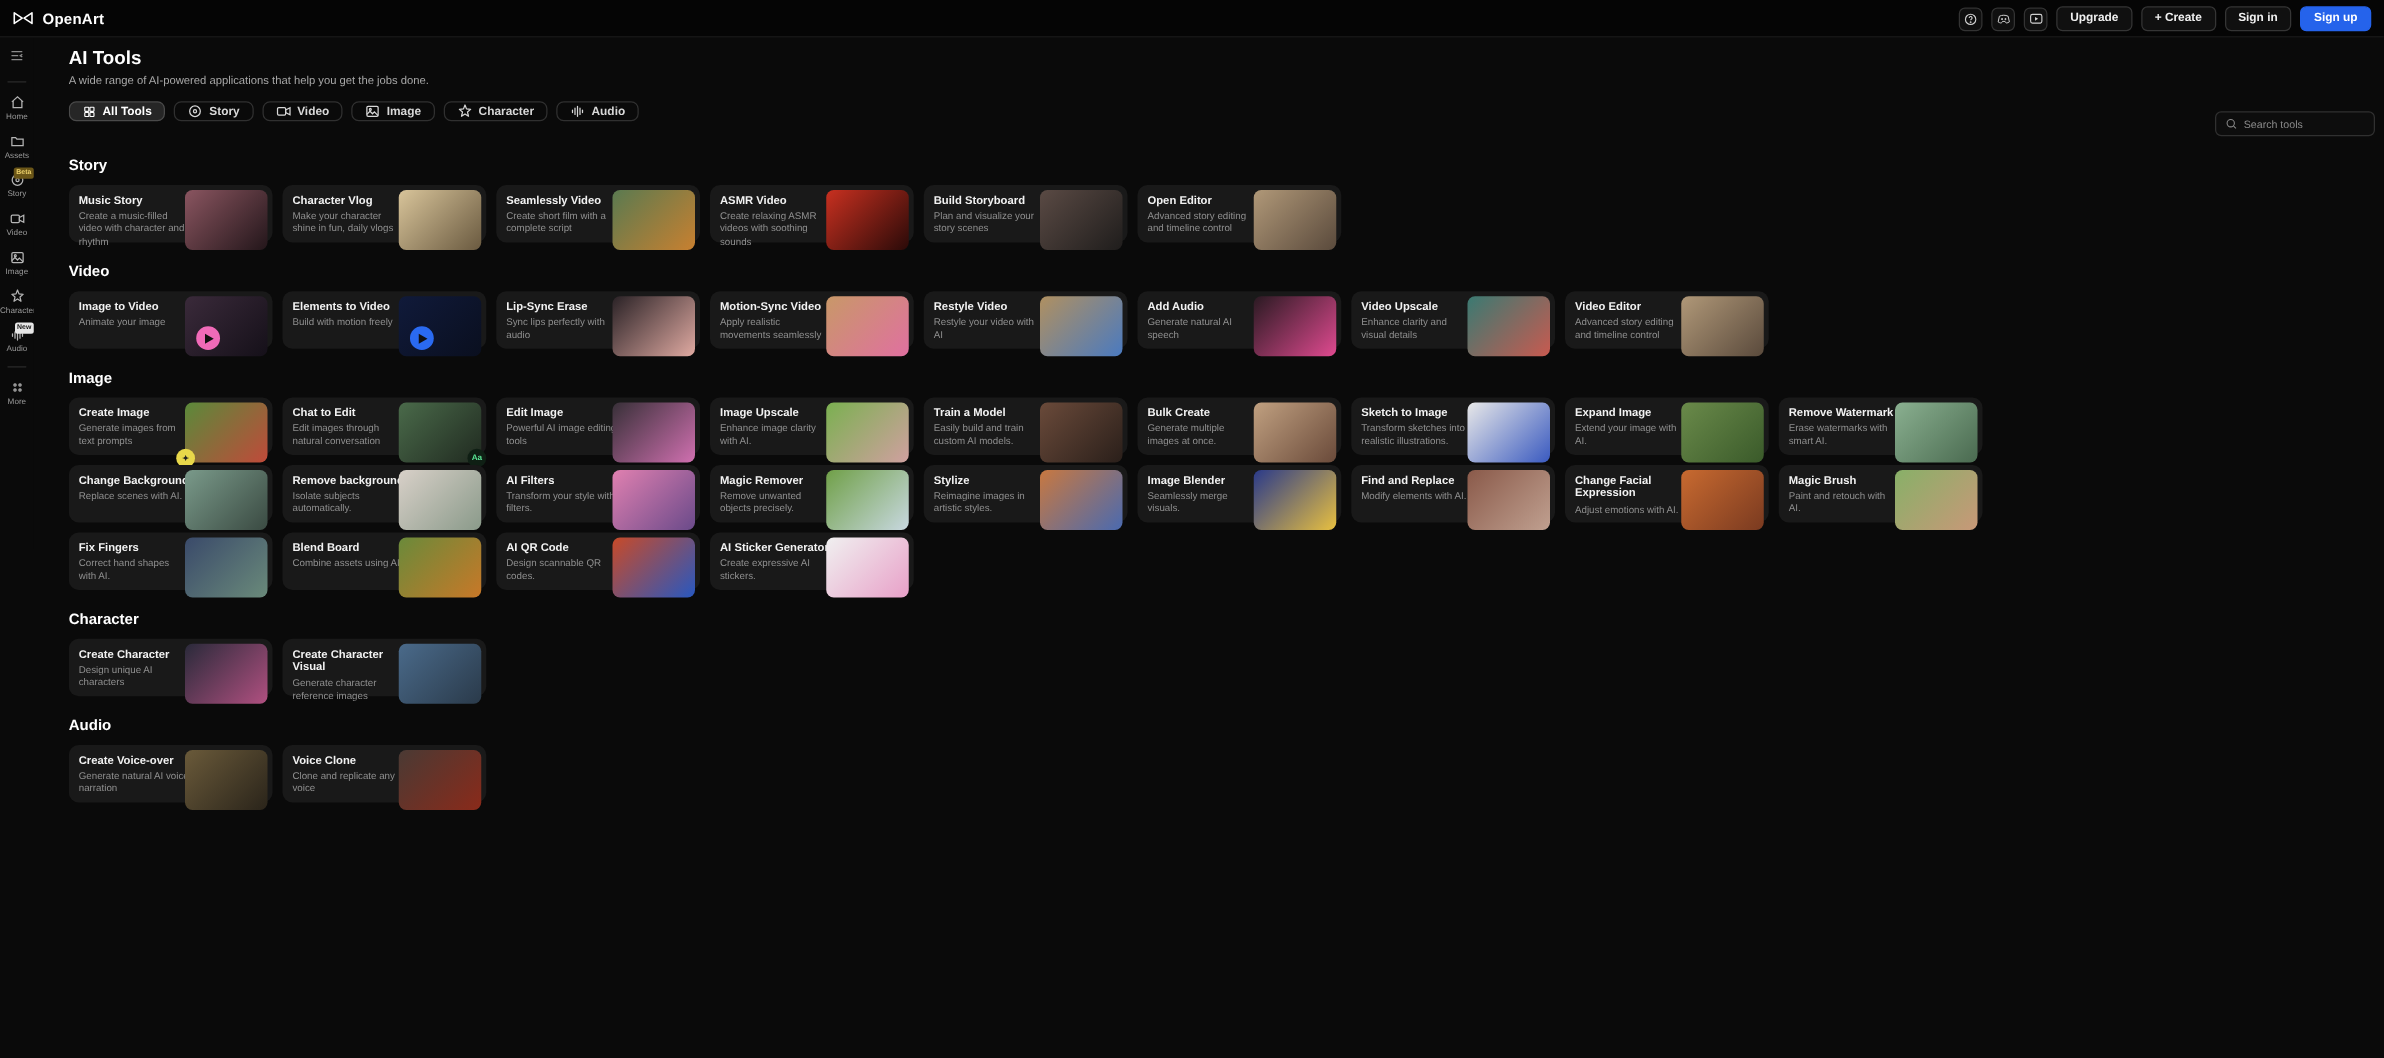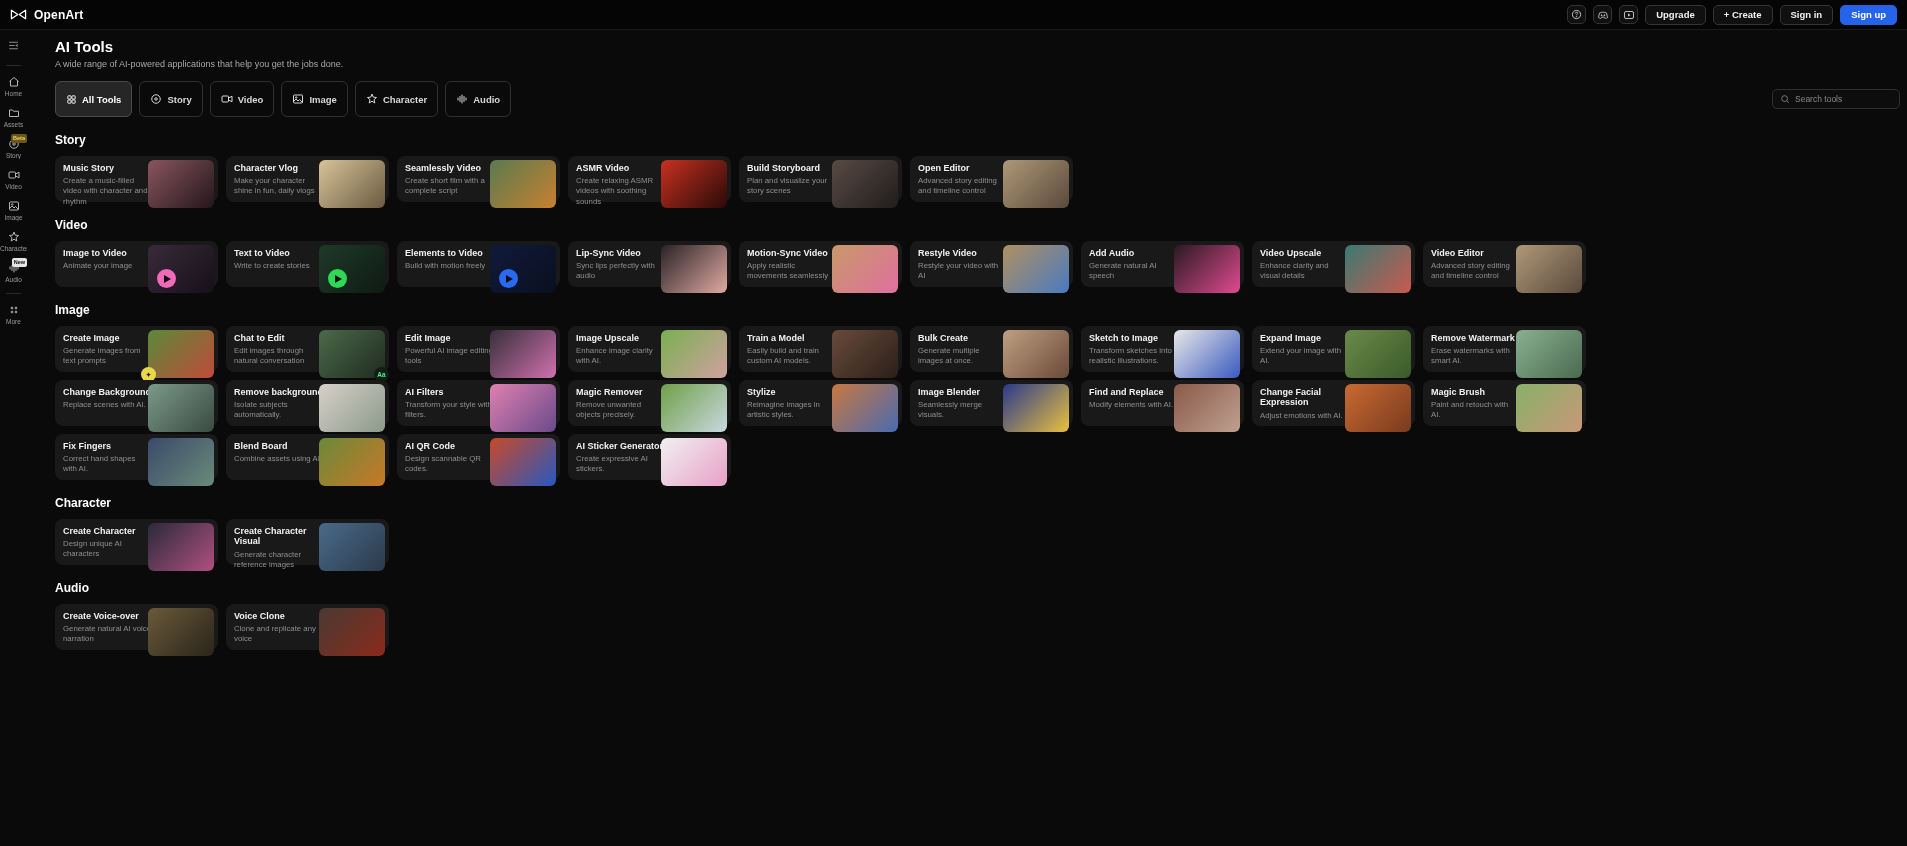--- a/index.html
+++ b/index.html
@@ -6,21 +6,21 @@
   html,body { width:1907px; height:846px; background:#0a0a0a; color:#fff;
     font-family:"Liberation Sans", sans-serif; overflow:hidden; }
 
   
   .topbar { position:fixed; top:0; left:0; right:0; height:30px; background:#050505;
     border-bottom:1px solid #1b1b1b; display:flex; align-items:center; justify-content:space-between;
     padding:0 10px; z-index:20; }
   .brand { display:flex; align-items:center; gap:7px; }
   .brand svg { display:block; }
   .brand-name { font-size:12px; font-weight:bold; letter-spacing:.2px; }
-  .top-right { display:flex; align-items:center; gap:7px;padding-left:39px; }
+  .top-right { display:flex; align-items:flex-end; gap:7px;padding-left:39px; }
   .icon-btn { width:19px; height:19px; border:1px solid #333; border-radius:5px; background:#101010;
     display:flex; align-items:center; justify-content:center; color:#cfcfcf; cursor:pointer; }
   .icon-btn svg { display:block; }
   .hbtn { height:20px; padding:0 10px; border-radius:5px; border:1px solid #353535; background:#101010;
     color:#f0f0f0; font-size:9.5px; font-weight:bold; cursor:pointer; font-family:inherit; }
   .hbtn.accent { background:#2563eb; border-color:#2563eb; color:#fff; }
 
   
   .sidebar { position:fixed; top:30px; left:0; bottom:0; width:27px; background:#0a0a0a;
     display:flex; flex-direction:column; align-items:center; padding-top:8px; z-index:15; }
@@ -36,21 +36,21 @@
   .side-badge.beta { background:#6b5618; color:#ecd06a; }
   .side-badge.new { background:#e6e6e6; color:#111; }
 
   
   .main { position:absolute; top:30px; left:55px; right:0; bottom:0; overflow:hidden; padding-top:8px; }
   .page-title { font-size:15px; font-weight:bold; }
   .page-sub { font-size:9px; color:#a8a8a8; margin-top:4px; }
   .filter-row { display:flex; align-items:flex-start; justify-content:space-between; margin-top:12px;
     padding-right:7px; }
   .filters { display:flex; gap:7px; }
-  .filter { display:flex; align-items:center; gap:5px; height:36px; padding:0 10px; border-radius:6px;
+  .filter { display:flex; align-items:center; gap:5px; height:16px; padding:0 10px; border-radius:6px;
     border:1px solid #303030; background:transparent; color:#d8d8d8; font-size:9.5px; font-weight:bold;
     cursor:pointer; font-family:inherit; }
   .filter.active { background:#262626; border-color:#4a4a4a; color:#fff; }
   .filter svg { display:block; }
   .search-box { display:flex; align-items:center; gap:5px; width:128px; height:20px; margin-top:8px;
     border:1px solid #303030; border-radius:5px; padding:0 7px; color:#8a8a8a; background:#0d0d0d; }
   .search-box input { flex:1; min-width:0; background:transparent; border:none; outline:none;
     color:#ddd; font-size:8.5px; font-family:inherit; }
   .search-box input::placeholder { color:#8a8a8a; }
 
@@ -312,37 +312,29 @@
     <div class="cards">
           <div class="card">
     <div class="card-title">Image to Video</div>
     <div class="card-desc">Animate your image</div>
     <div class="thumb" style="background: linear-gradient(135deg, rgb(58, 42, 58), rgb(21, 16, 25));"></div>
   <div class="play" style="background: rgb(240, 106, 184);">
               <div class="play-tri"></div>
             </div>
           </div>
           <div class="card">
-    <div class="card-title">Text to Video</div>
-    <div class="card-desc">Write to create stories</div>
-    <div class="thumb" style="background: linear-gradient(135deg, rgb(30, 58, 40), rgb(15, 26, 20));"></div>
-  <div class="play" style="background: rgb(48, 216, 88);">
-              <div class="play-tri"></div>
-            </div>
-          </div>
-          <div class="card">
     <div class="card-title">Elements to Video</div>
     <div class="card-desc">Build with motion freely</div>
     <div class="thumb" style="background: linear-gradient(135deg, rgb(16, 26, 58), rgb(10, 15, 31));"></div>
   <div class="play" style="background: rgb(42, 106, 240);">
               <div class="play-tri"></div>
             </div>
           </div>
           <div class="card">
-    <div class="card-title">Lip-Sync Video</div>
+    <div class="card-title">Lip-Sync Erase</div>
     <div class="card-desc">Sync lips perfectly with audio</div>
     <div class="thumb" style="background: linear-gradient(135deg, rgb(42, 34, 38), rgb(224, 170, 162));"></div>
   </div>
           <div class="card">
     <div class="card-title">Motion-Sync Video</div>
     <div class="card-desc">Apply realistic movements seamlessly</div>
     <div class="thumb" style="background: linear-gradient(135deg, rgb(200, 152, 104), rgb(224, 112, 160));"></div>
   </div>
           <div class="card">
     <div class="card-title">Restyle Video</div>

